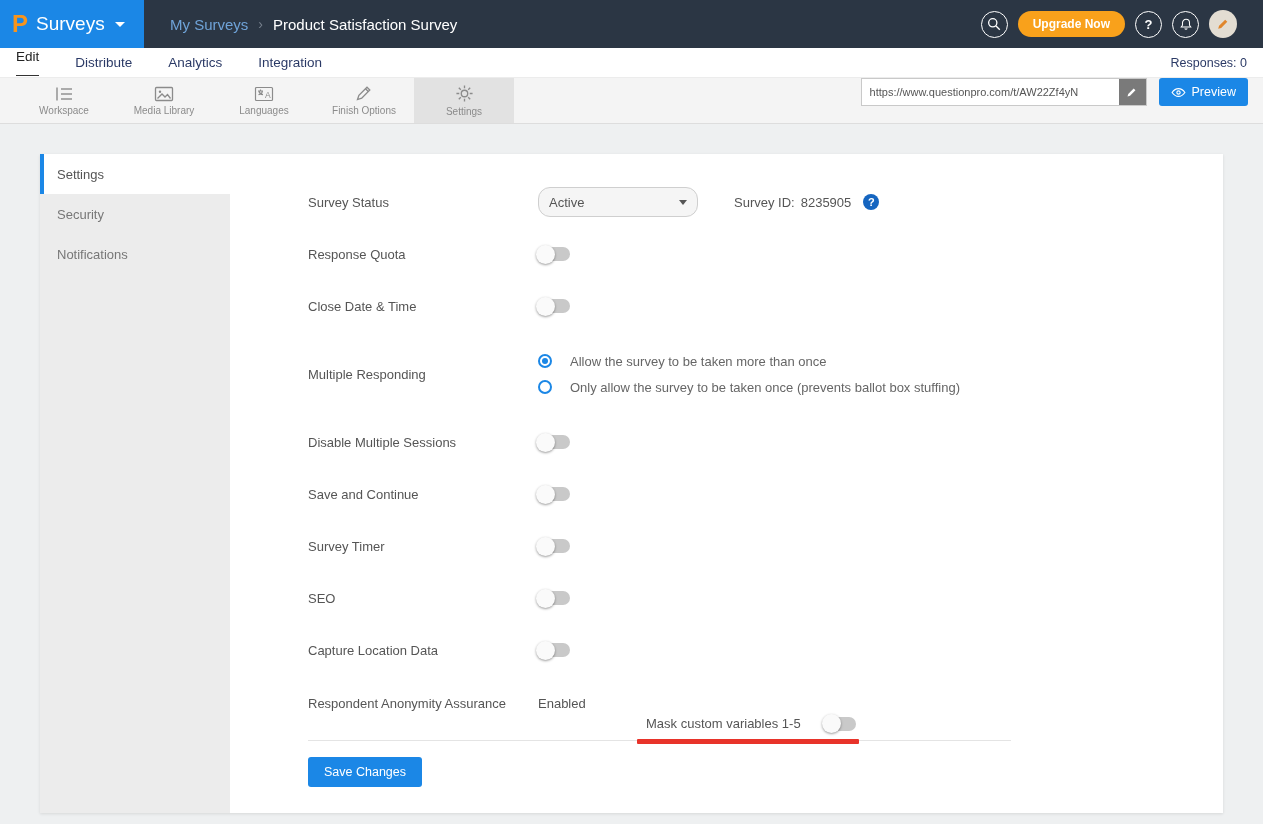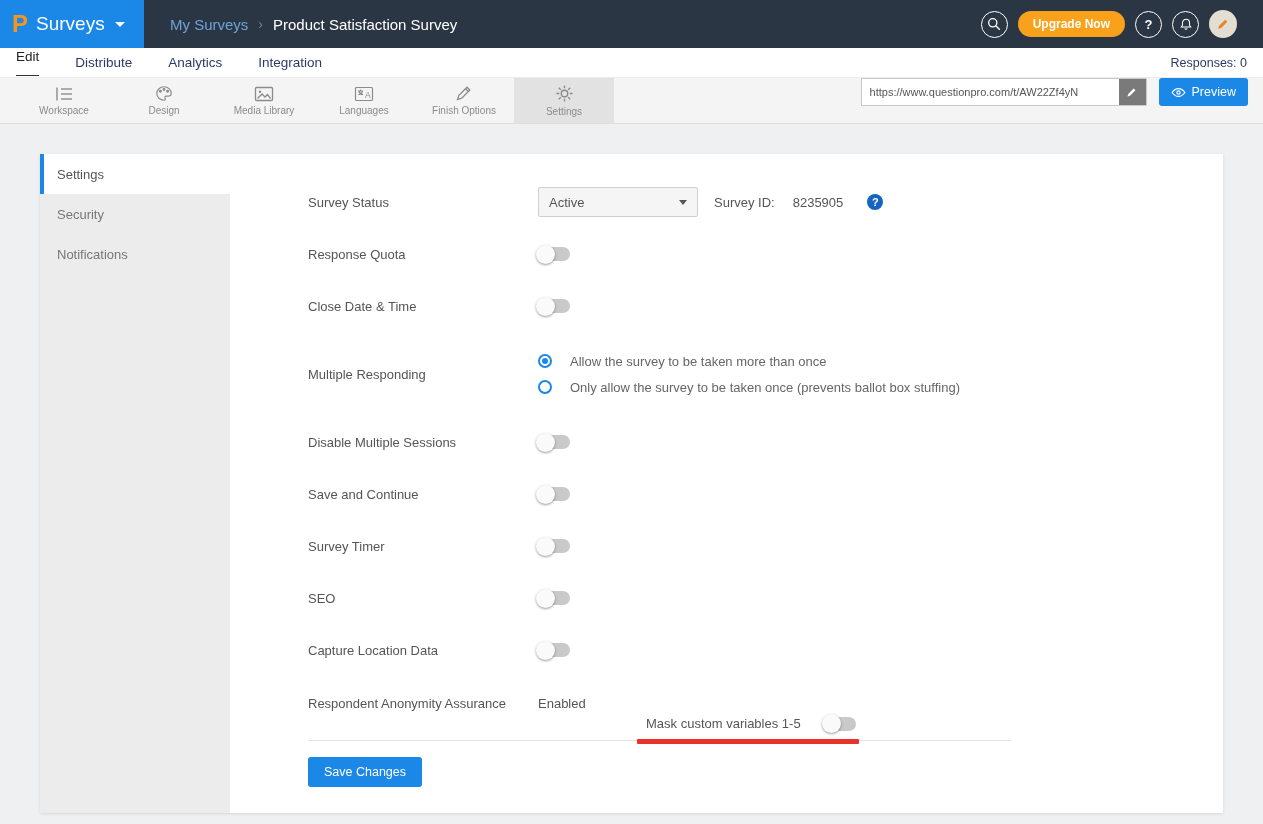--- a/index.html
+++ b/index.html
@@ -74,26 +74,26 @@
   .side { width:190px; background:#ececec; flex:0 0 auto; }
   .side-item { height:40px; display:flex; align-items:center; padding-left:17px; font-size:13px; color:#777; cursor:pointer; }
   .side-item.active { background:#fff; border-left:4px solid #1b87e6; padding-left:13px; color:#555; }
 
   .form { flex:1; padding:22px 0 26px 78px; }
   .row { display:flex; align-items:center; min-height:52px; }
   .row-multi { min-height:84px; }
   .row-label { width:230px; color:#555; font-size:13px; flex:0 0 auto; }
 
   .select {
-    width:160px; height:30px; background:#f5f5f5; border:1px solid #cfcfcf; border-radius:2px;
+    width:160px; height:30px; background:#f5f5f5; border:1px solid #cfcfcf; border-radius:12px;
     display:flex; align-items:center; justify-content:space-between; padding:0 10px;
     font-size:13px; color:#555; cursor:pointer;
   }
   .select .caret { width:0; height:0; border-left:4.5px solid transparent; border-right:4.5px solid transparent; border-top:5px solid #555; }
-  .survey-id-group { display:flex; align-items:center; gap:18px; margin-left:16px; color:#555; }
+  .survey-id-group { display:flex; align-items:center; gap:6px; margin-left:36px; color:#555; }
   .help-dot {
     width:16px; height:16px; border-radius:50%; background:#1565c0; color:#fff;
     display:flex; align-items:center; justify-content:center; font-size:11px; font-weight:bold; cursor:pointer;
     margin-left:6px;
   }
 
   .toggle { width:32px; height:14px; background:#c9c9c9; border-radius:8px; position:relative; cursor:pointer; flex:0 0 auto; }
   .toggle .knob {
     width:19px; height:19px; background:#fafafa; border-radius:50%;
     position:absolute; left:-2px; top:-2.5px; box-shadow:0 1px 2.5px rgba(0,0,0,0.4);
@@ -176,31 +176,20 @@
       <svg width="20" height="16" viewBox="0 0 20 16" fill="none" stroke="currentColor" stroke-width="1.4">
         <line x1="3" y1="1.5" x2="3" y2="14.5"></line>
         <line x1="7" y1="3" x2="18" y2="3"></line>
           <line x1="7" y1="8" x2="18" y2="8"></line>
           <line x1="7" y1="13" x2="18" y2="13"></line>
       </svg>
     </span>
     <span class="tool-label">Workspace</span>
   </div>
 
-  <div class="tool-item">
-    <span class="icon">
-      <svg width="18" height="17" viewBox="0 0 20 18" fill="none" stroke="currentColor" stroke-width="1.3">
-        <path d="M10 1.5a8 7.5 0 1 0 0 15c1.6 0 1.8-1.2 1.2-2.2-.6-1-.2-2.3 1.3-2.3h1.8c2 0 3.7-1.3 3.7-3C18 4.5 14.4 1.5 10 1.5z"></path>
-        <circle cx="6" cy="6.5" r="1" fill="currentColor"></circle>
-          <circle cx="10" cy="4.5" r="1" fill="currentColor"></circle>
-          <circle cx="14" cy="6.5" r="1" fill="currentColor"></circle>
-      </svg>
-    </span>
-    <span class="tool-label">Design</span>
-  </div>
 
   <div class="tool-item">
     <span class="icon">
       <svg width="20" height="16" viewBox="0 0 20 16" fill="none" stroke="currentColor" stroke-width="1.3">
         <rect x="1.5" y="1.5" width="17" height="13" rx="1"></rect>
         <circle cx="6" cy="5.8" r="1.2" fill="currentColor" stroke="none"></circle>
         <path d="M3.5 12.5l4.5-4.5 3 3 2.5-2.5 3 4"></path>
       </svg>
     </span>
     <span class="tool-label">Media Library</span>

